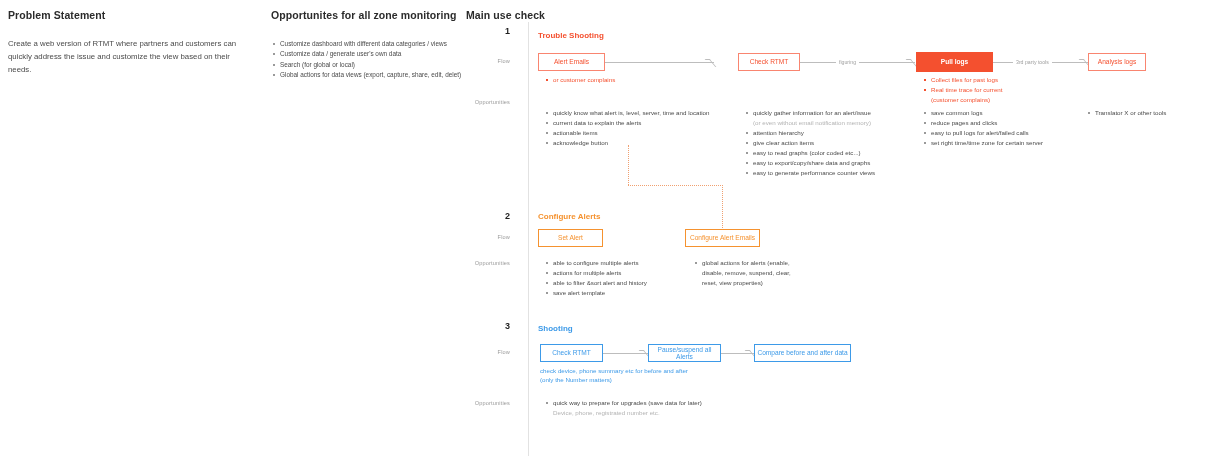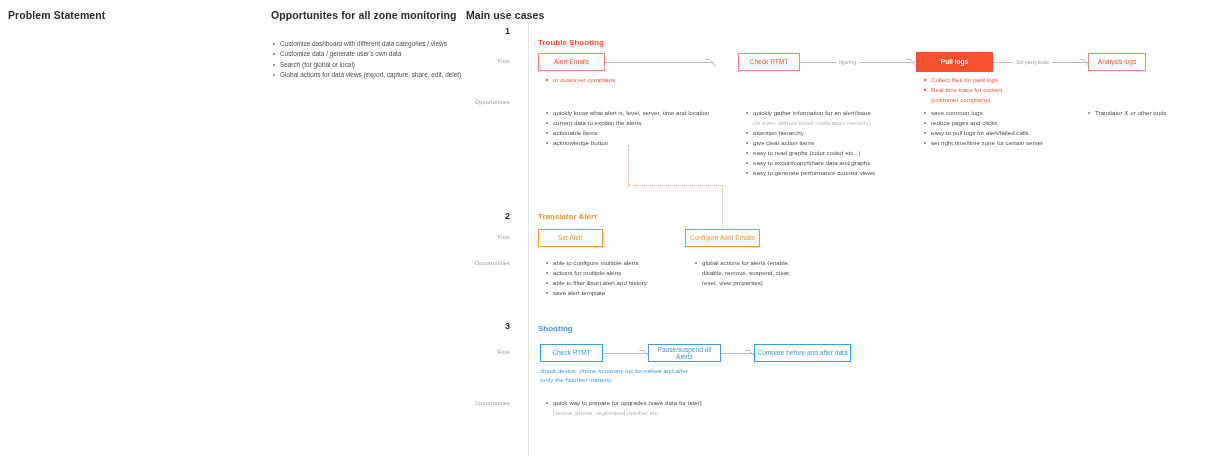--- a/index.html
+++ b/index.html
@@ -129,37 +129,38 @@
     position:absolute;font-size:6.2px;line-height:1.6;white-space:nowrap;
   }
 </style>
 </head>
 <body>
 
 <div class="canvas">
 
   <div class="col-head" id="head-problem">Problem Statement</div>
   <div class="col-head" id="head-opps">Opportunites for all zone monitoring</div>
-  <div class="col-head" id="head-usecases">Main use cases</div>
-
+  <div class="col-head" id="head-usecases">Main use check</div>
+
+  <div class="problem-body">Create a web version of RTMT where partners and customers can quickly address the issue and customize the view based on their needs.</div>
 
   <div class="gopps">
     <div class="bullet">Customize dashboard with different data categories / views</div>
     <div class="bullet">Customize data / generate user's own data</div>
     <div class="bullet">Search (for global or local)</div>
     <div class="bullet">Global actions for data views (export, capture, share, edit, delet)</div>
   </div>
 
   <div id="divider"></div>
 
   <div class="row-num" style="left:470px;top:26px;">1</div>
   <div class="gut-label" style="left:452px;top:58px;">Flow</div>
   <div class="gut-label" style="left:452px;top:99px;">Opportunities</div>
 
-  <div class="sec-title" style="left:538px;top:38px;color:#f4502f;">Trouble Shooting</div>
+  <div class="sec-title" style="left:538px;top:31px;color:#f4502f;">Trouble Shooting</div>
 
   <div class="conn" style="left:604px;top:62px;width:110px;"></div>
   <div class="arrow" style="left:708px;top:59px;"></div>
   <div class="conn" style="left:800px;top:62px;width:115px;"></div>
   <div class="arrow" style="left:909px;top:59px;"></div>
   <div class="conn-label" style="left:836px;top:59px;">figuring</div>
   <div class="conn" style="left:993px;top:62px;width:95px;"></div>
   <div class="arrow" style="left:1082px;top:59px;"></div>
   <div class="conn-label" style="left:1013px;top:59px;">3rd party tools</div>
 
@@ -206,21 +207,21 @@
   </div>
 
   <div class="dotline-v" style="left:628px;top:145px;height:40px;"></div>
   <div class="dotline-h" style="left:628px;top:185px;width:95px;"></div>
   <div class="dotline-v" style="left:722px;top:185px;height:45px;"></div>
 
   <div class="row-num" style="left:470px;top:211px;">2</div>
   <div class="gut-label" style="left:452px;top:234px;">Flow</div>
   <div class="gut-label" style="left:452px;top:260px;">Opportunities</div>
 
-  <div class="sec-title" style="left:538px;top:212px;color:#f5922f;">Translator Alert</div>
+  <div class="sec-title" style="left:538px;top:212px;color:#f5922f;">Configure Alerts</div>
 
   <div class="fbox" style="left:538px;top:229px;width:65px;height:18px;border-color:#f5922f;color:#f5922f;">Set Alert</div>
   <div class="fbox" style="left:685px;top:229px;width:75px;height:18px;border-color:#f5922f;color:#f5922f;">Configure Alert Emails</div>
 
   <div class="notes gray" style="left:546px;top:258px;">
     <div class="nb">able to configure multiple alerts</div>
     <div class="nb">actions for multiple alerts</div>
     <div class="nb">able to filter &amp;sort alert and history</div>
     <div class="nb">save alert template</div>
   </div>

